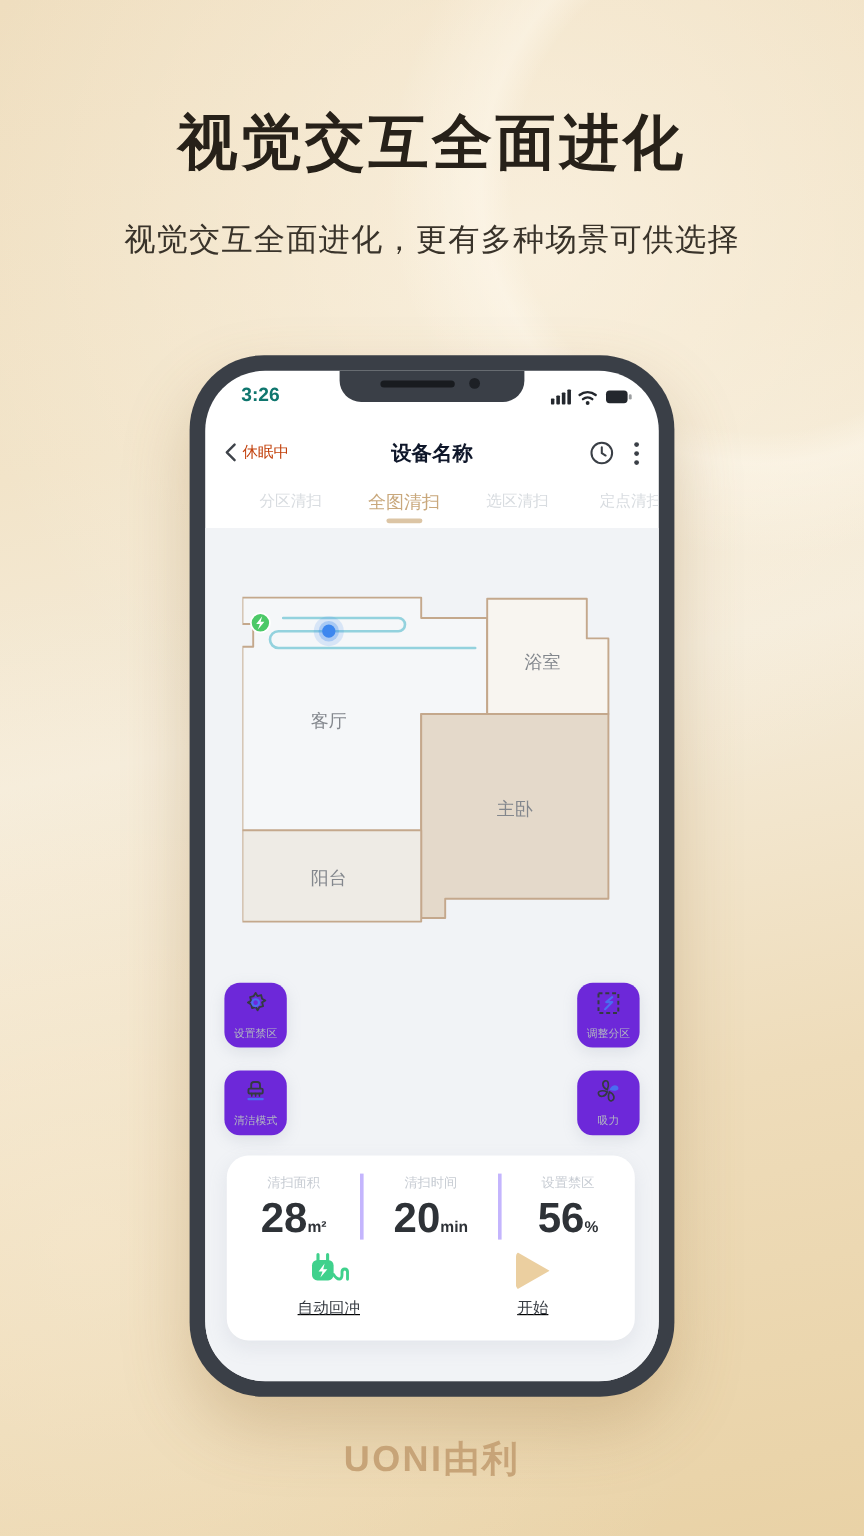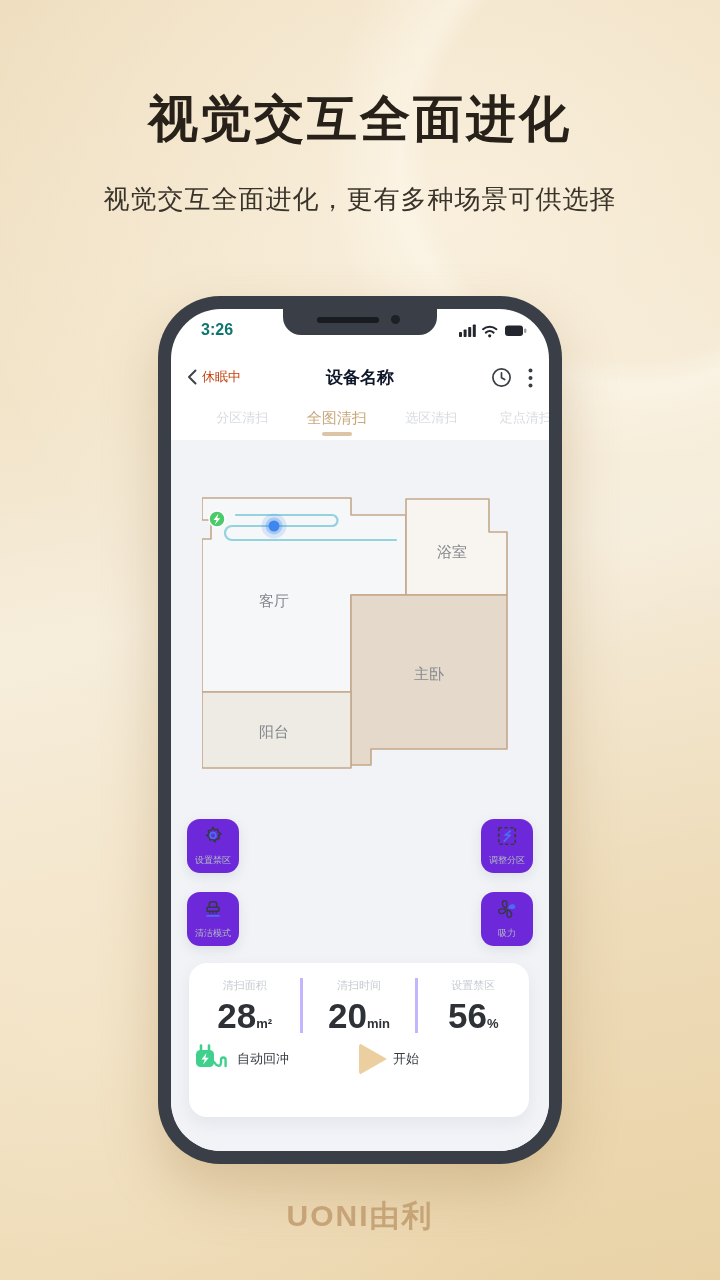--- a/index.html
+++ b/index.html
@@ -82,21 +82,21 @@
     background:#fff; border-radius:18px; box-shadow:0 6px 16px rgba(140,152,170,.14);
   }
   .stats-row { display:flex; padding-top:15px; }
   .stat { flex:1; text-align:center; }
   .stat + .stat { border-left:3px solid #c4b5fd; }
   .stat-label { font-size:11px; color:#c7ccd3; margin-bottom:5px; }
   .stat-value { font-size:35px; font-weight:700; color:#2e3237; line-height:1; }
   .stat-unit  { font-size:13px; font-weight:700; color:#2e3237; }
 
   .actions-row { display:flex; margin-top:10px; }
-  .action { flex:1; display:flex; align-items:center; gap:6px; cursor:pointer; }
+  .action { flex:1; display:flex; flex-direction:column; align-items:center; gap:6px; cursor:pointer;text-decoration:underline; }
   .action-icon { height:32px; display:flex; align-items:center; justify-content:center; }
   .action-label { font-size:13px; font-weight:500; color:#363b42; white-space:nowrap; }
   .play-triangle {
     width:0; height:0; border-left:28px solid #ebcfa0;
     border-top:16px solid transparent; border-bottom:16px solid transparent; border-radius:4px;
   }
 
   
   .footer-logo {
     position:absolute; top:1196px; left:0; width:720px; text-align:center;

